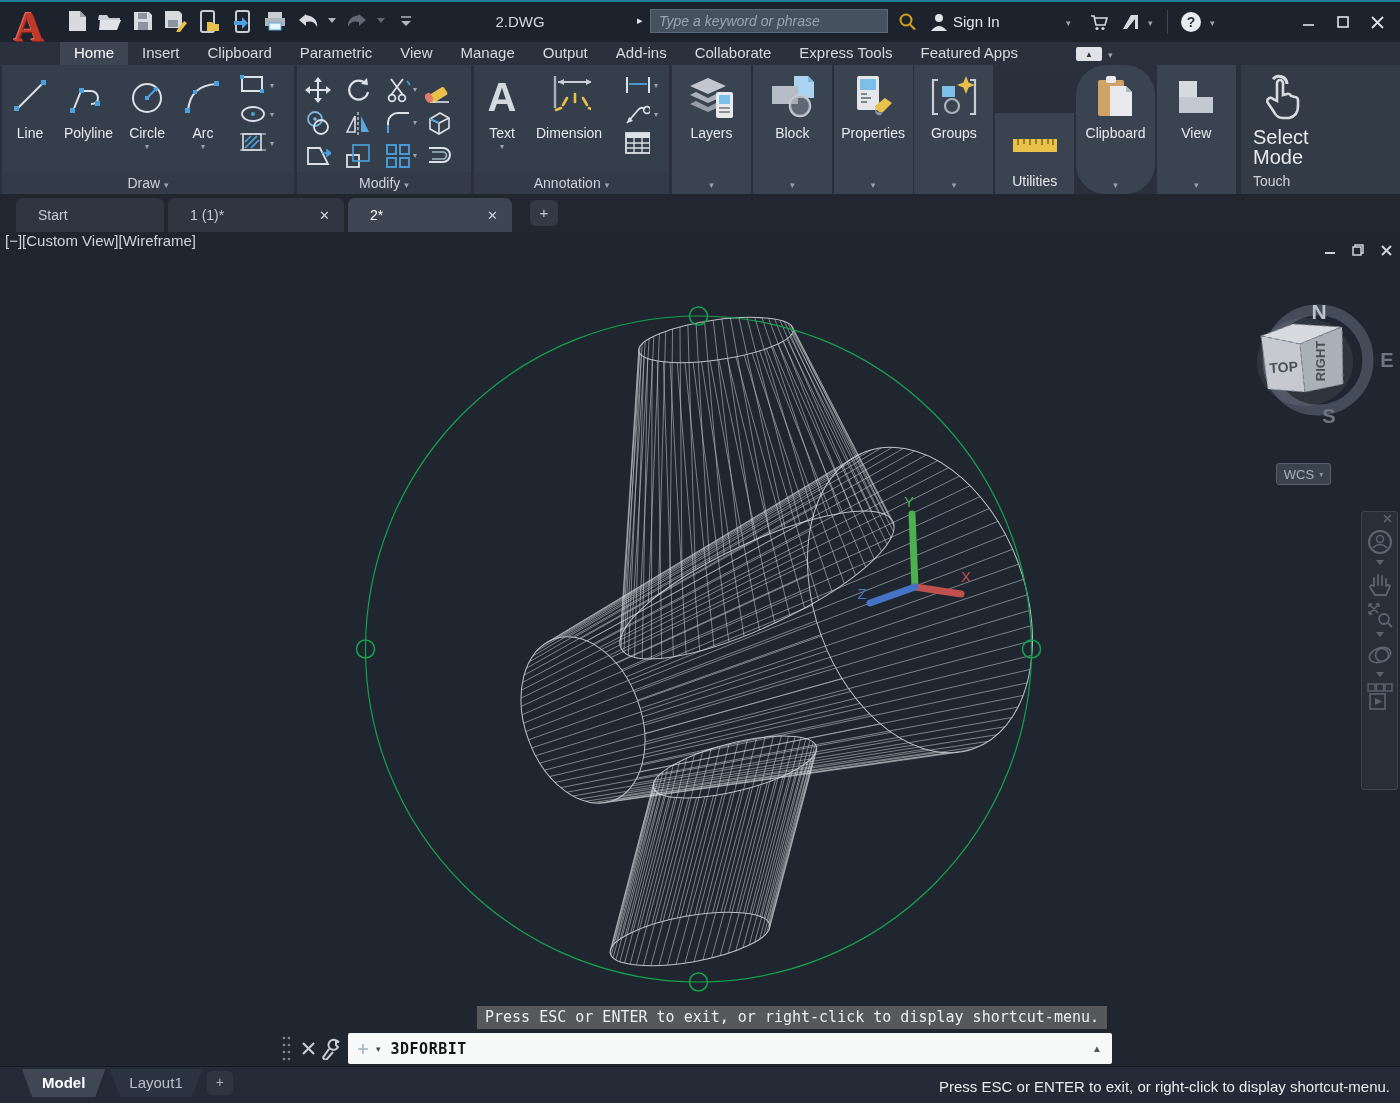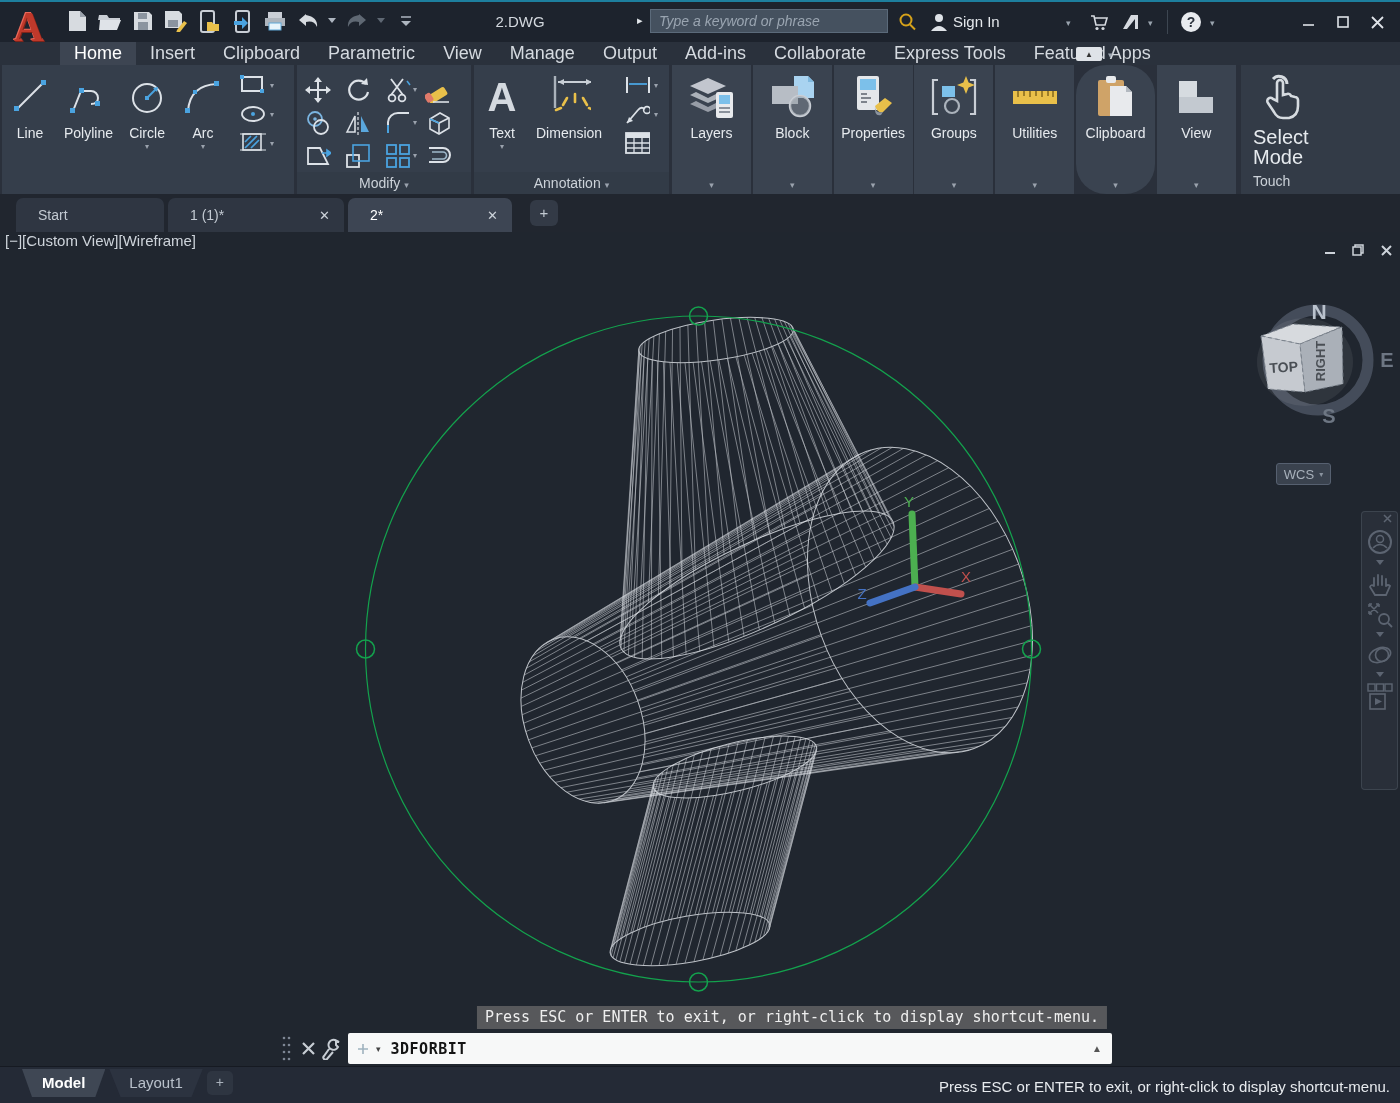--- a/index.html
+++ b/index.html
@@ -24,21 +24,21 @@
   .searchbox .ph { color:#9aa5b1; font-style:italic; font-size:14px; }
   .tb-ico { position:absolute; top:7px; width:26px; height:26px; display:flex; align-items:center; justify-content:center; }
   .signin { position:absolute; left:953px; top:0; height:40px; line-height:40px; color:#e4e8ec; font-size:15px; }
   .tb-dd { position:absolute; top:16px; color:#9aa3ae; font-size:9px; }
   .tb-sep { position:absolute; left:1167px; top:8px; width:1px; height:24px; background:#3d4651; }
   .winbtns { position:absolute; right:6px; top:0; height:40px; display:flex; align-items:center; }
   .winbtn { width:34px; height:30px; display:flex; align-items:center; justify-content:center; color:#dfe3e8; }
 
   
   .ribbon-tabs { position:absolute; left:60px; top:40px; height:23px; display:flex; z-index:4; }
-  .rtab { padding:0 14px; height:23px; line-height:22px; font-size:18px; color:#d5dae0; }
+  .rtab { padding:0 14px; height:23px; line-height:22px; font-size:15px; color:#d5dae0; }
   .rtab.active { background:#3d4552; color:#fff; }
   .ribbon-collapse { position:absolute; left:1076px; top:45px; width:26px; height:14px; background:#dfe3e8;
     border-radius:2px; display:flex; align-items:center; justify-content:center; font-size:8px; color:#333; z-index:4; }
   .ribbon-collapse-dd { position:absolute; left:1108px; top:48px; font-size:9px; color:#9aa3ae; z-index:4; }
 
   
   .ribbon { position:absolute; left:0; top:63px; width:1400px; height:129px; background:#2a303b; }
   .panel { position:absolute; top:0; height:129px; background:#353e4b; }
   .panel .ptitle { position:absolute; left:0; bottom:0; width:100%; height:22px; line-height:22px;
     text-align:center; font-size:14px; color:#ccd2d9; background:#323b47; }
@@ -342,20 +342,21 @@
               <svg width="26" height="24">
                 <rect x="3" y="3" width="18" height="16" fill="none" stroke="#dce1e7" stroke-width="1.6"></rect>
                 <path d="M5 17 L17 5 M5 11 L11 5 M11 17 L19 9" stroke="#4aa3e0" stroke-width="1.6"></path>
                 <line x1="0" y1="3" x2="26" y2="3" stroke="#dce1e7" stroke-width="1"></line>
                 <line x1="0" y1="19" x2="26" y2="19" stroke="#dce1e7" stroke-width="1"></line>
               </svg>
             </span>
             <span class="sdd">▾</span>
           </div>
         </div>
+      <div class="ptitle"><span>Draw</span><span class="pdd">▾</span></div>
     </div>
     <div class="panel" style="left:297px; width:174px;">
       <div class="mgrid" id="modifyGrid">
           <div class="mcell">
             <span class="sicon">
               <svg width="26" height="26">
                 <path d="M13 1 L13 25 M1 13 L25 13" stroke="#dce1e7" stroke-width="2"></path>
                 <path d="M13 0 l-4 5 h8 z M13 26 l-4 -5 h8 z M0 13 l5 -4 v8 z M26 13 l-5 -4 v8 z" fill="#dce1e7"></path>
               </svg>
             </span>
@@ -577,21 +578,21 @@
             <svg width="48" height="46">
               <path d="M8 6 h-5 v34 h5 M40 6 h5 v34 h-5" fill="none" stroke="#c9ced5" stroke-width="2.2"></path>
               <rect x="12" y="12" width="13" height="11" fill="#7cc0ea"></rect>
               <circle cx="22" cy="32" r="7" fill="none" stroke="#aab2bb" stroke-width="2.2"></circle>
               <path d="M36 2 l2.6 6.5 L45 11 l-6.4 2.5 L36 20 l-2.6 -6.5 L27 11 l6.4 -2.5 z" fill="#e9c04a"></path>
             </svg>
           </span>
           <div class="clabel">Groups</div>
           <div class="cdd">▾</div>
         </div>
-        <div class="cpanel" style="left: 995.2px;">
+        <div class="cpanel" style="left: 995.2px; margin-top: 48px;">
           <span class="cicon">
             <svg width="50" height="40">
               <rect x="3" y="14" width="44" height="13" fill="#e9c04a"></rect>
               <g stroke="#8a6d1f" stroke-width="1.6">
                 <line x1="8" y1="14" x2="8" y2="20"></line>
                 <line x1="14" y1="14" x2="14" y2="19"></line>
                 <line x1="20" y1="14" x2="20" y2="20"></line>
                 <line x1="26" y1="14" x2="26" y2="19"></line>
                 <line x1="32" y1="14" x2="32" y2="20"></line>
                 <line x1="38" y1="14" x2="38" y2="19"></line>

